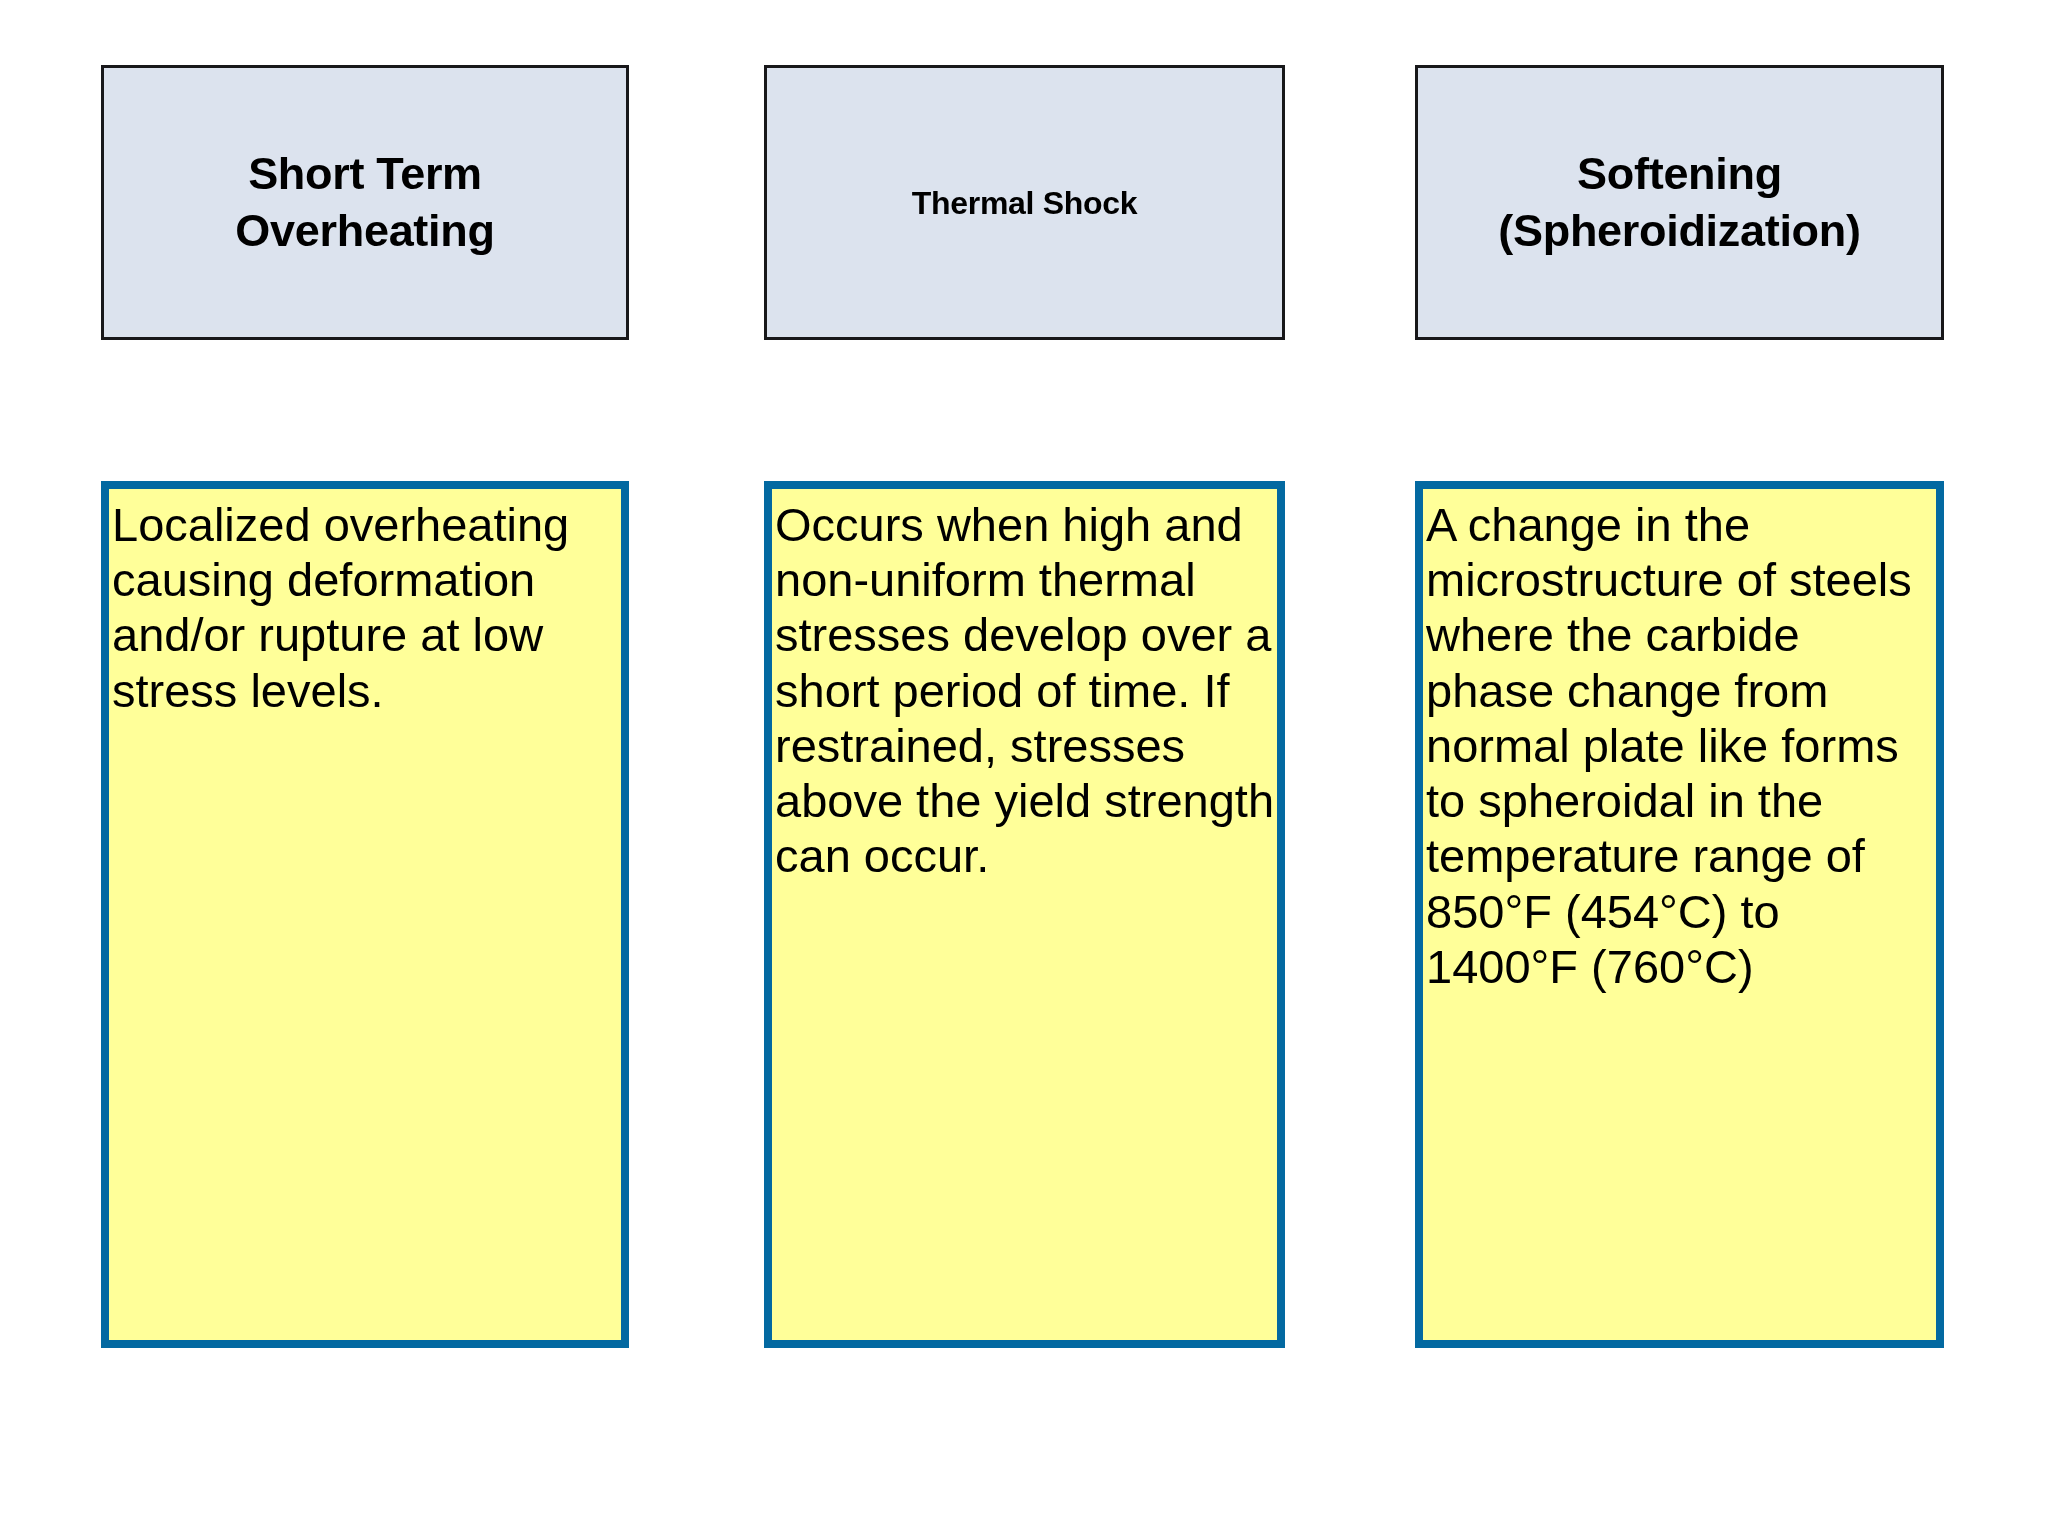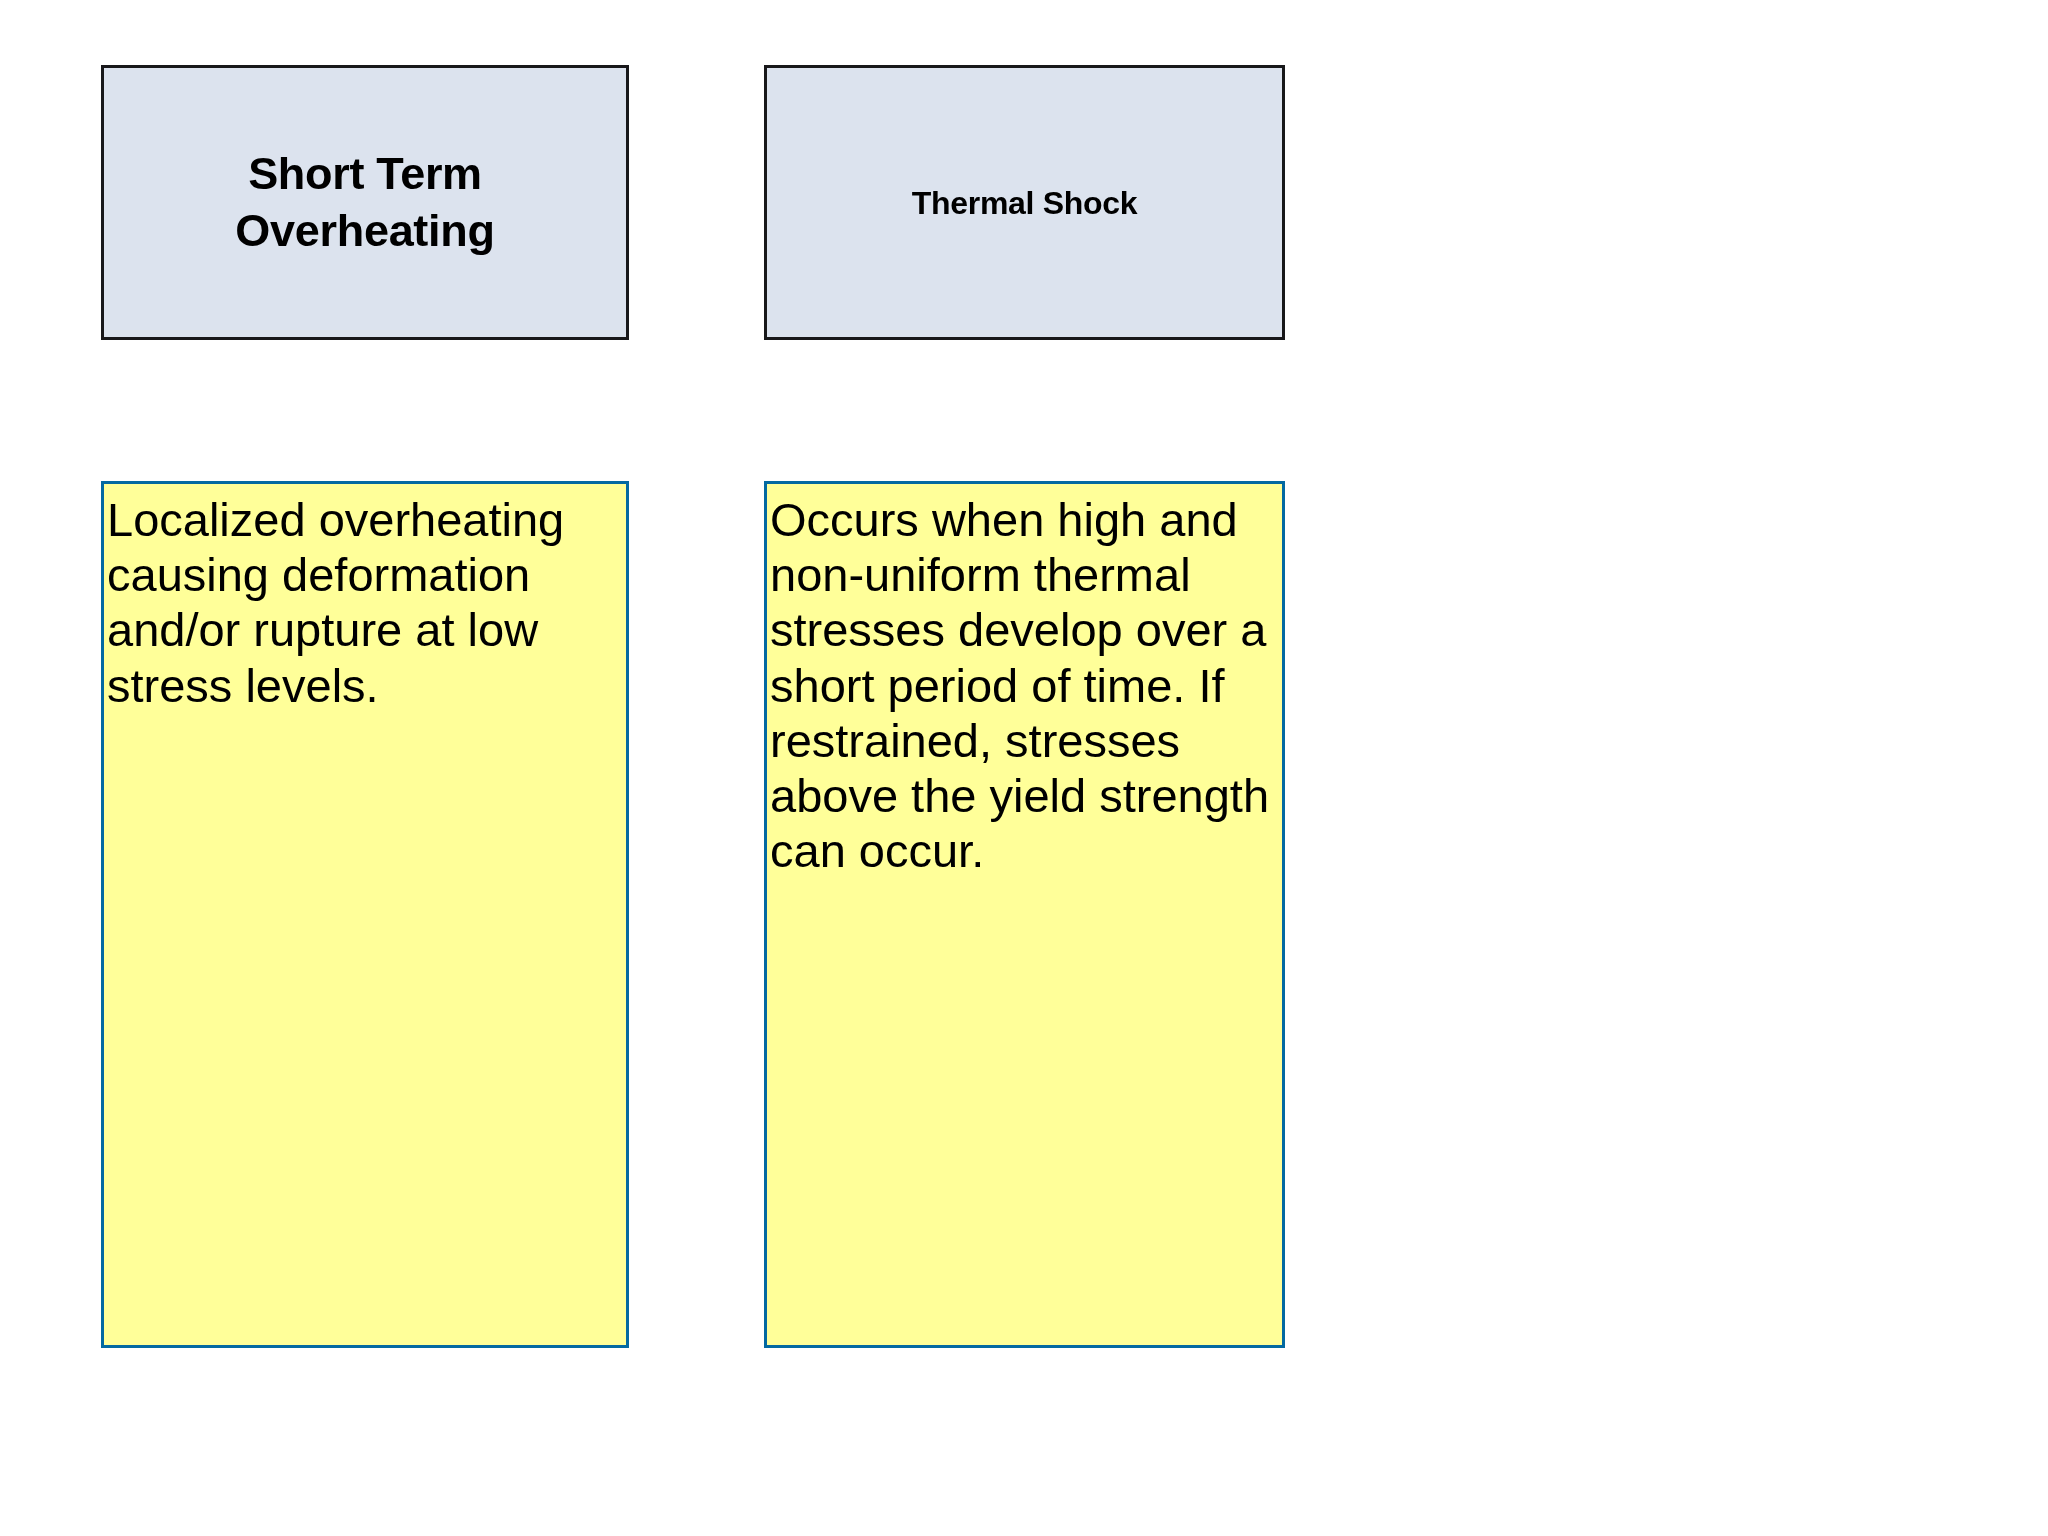--- a/index.html
+++ b/index.html
@@ -56,21 +56,21 @@
   .col-3 .header-title { font-size: 45px; }
 
   .body-box {
     position: absolute;
     top: 481px;
     left: 0;
     width: 100%;
     height: 867px;
     box-sizing: border-box;
     background: #FFFF99;
-    border: 3px solid #0369a1;
+    border: 8px solid #0369a1;
     overflow: hidden;
   }
   .body-text {
     font-size: 47px;
     line-height: 1.175;
     color: #000000;
     text-align: left;
     padding: 8px 2px 0 3px;
     margin: 0;
     white-space: pre-line;
@@ -94,14 +94,23 @@
 
   <div class="column col-2">
     <div class="header-box">
       <div class="header-title">Thermal Shock</div>
     </div>
     <div class="body-box">
       <p class="body-text">Occurs when high and non-uniform thermal stresses develop over a short period of time. If restrained, stresses above the yield strength can occur.</p>
     </div>
   </div>
 
+  <div class="column col-3">
+    <div class="header-box">
+      <div class="header-title">Softening
+(Spheroidization)</div>
+    </div>
+    <div class="body-box">
+      <p class="body-text">A change in the microstructure of steels where the carbide phase change from normal plate like forms to spheroidal   in the temperature range of 850°F (454°C) to 1400°F (760°C)</p>
+    </div>
+  </div>
 
 </div>
 
 </body></html>

